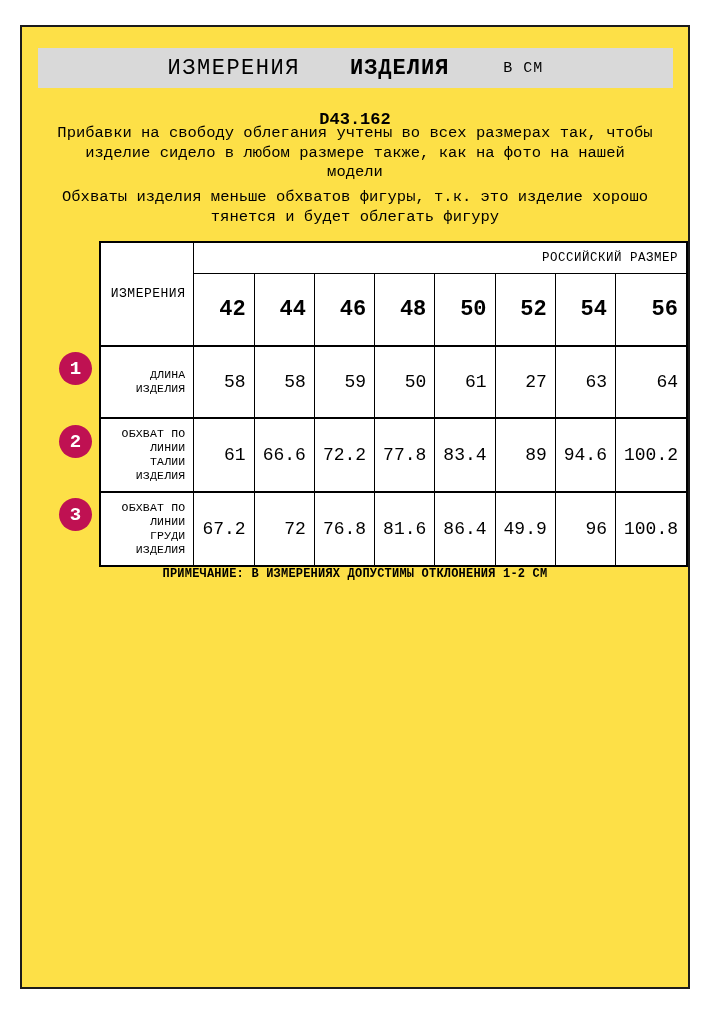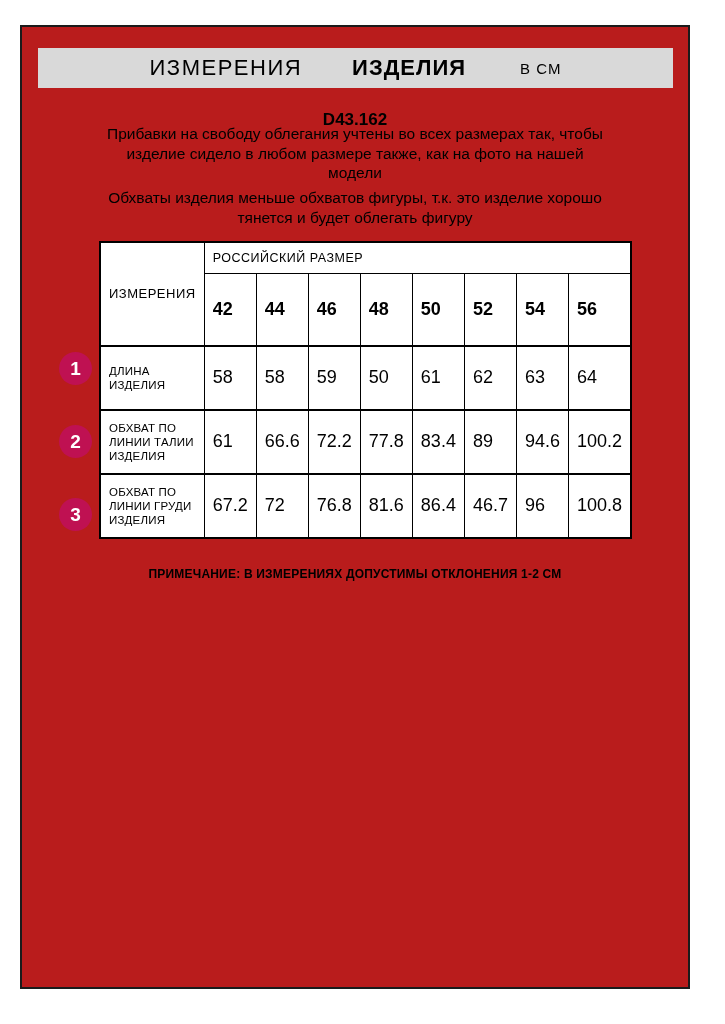--- a/index.html
+++ b/index.html
@@ -1,49 +1,49 @@
 <!DOCTYPE html>
 <html style="--badge-color: #bf1152; --bar-color: #d9d9d9; --frame-border: #1b1b1b;"><head>
 <meta charset="utf-8">
 <style>
   * { margin:0; padding:0; box-sizing:border-box; }
   html,body { width:725px; height:1024px; background:#ffffff; overflow:hidden;
               font-family:"Liberation Sans", sans-serif; color:#000; }
   .frame { position:absolute; left:20px; top:25px; width:670px; height:964px;
-           border:2px solid var(--frame-border,#1b1b1b); background:#b91c1c; }
+           border:2px solid var(--frame-border,#1b1b1b); background:#fde047;font-family:Liberation Mono, monospace; }
 
   
   .header-bar { position:absolute; left:16px; right:15px; top:21px; height:40px;
                 background:var(--bar-color,#d9d9d9);
                 display:flex; align-items:center; justify-content:center; }
   .title-reg  { font-size:22px; letter-spacing:1.5px; }
   .title-bold { font-size:22px; font-weight:bold; letter-spacing:1px; margin-left:50px; }
   .title-unit { font-size:15px; letter-spacing:1px; margin-left:54px; }
 
   .model-code { position:absolute; top:83px; left:0; right:0; text-align:center;
                 font-size:17px; font-weight:bold; }
 
   .para { position:absolute; left:50%; transform:translateX(-50%); width:620px;
           text-align:center; font-size:15.5px; line-height:19.5px; white-space:pre-line; }
   .para1 { top:97px; }
   .para2 { top:161px; }
 
   
   .size-table { position:absolute; left:77px; top:214px; border-collapse:collapse;
                 table-layout:fixed; background:#fff; }
-  .size-table th, .size-table td { border:1px solid #000; text-align:left;
+  .size-table th, .size-table td { border:1px solid #000; text-align:right;
                 vertical-align:middle; padding:8px; font-weight:normal; }
   .size-table { border:2px solid #000; }
   .size-table tbody th, .size-table tbody td { border-top-width:2px; }
   .group-head { height:15px; font-size:12.5px; letter-spacing:0.5px; }
   .measure-head { font-size:13px; letter-spacing:0.5px; }
-  .size-head { height:72px; font-size:18px; font-weight:bold !important; }
+  .size-head { height:72px; font-size:22px; font-weight:bold !important; }
   .row-label { font-size:11.5px; line-height:14px; white-space:pre-line; letter-spacing:0.2px; }
   .value-cell { font-size:18px; }
-  .size-table tbody tr { height:64px; }
+  .size-table tbody tr { height:72px; }
 
   
   .badge { position:absolute; left:37px; width:33px; height:33px; border-radius:50%;
            background:var(--badge-color,#bf1152); color:#fff;
            display:flex; align-items:center; justify-content:center;
            font-size:19px; font-weight:bold; }
   .badge-1 { top:325px; }
   .badge-2 { top:398px; }
   .badge-3 { top:471px; }
 
@@ -96,21 +96,21 @@
     </thead>
     <tbody>
       <tr>
         <th class="row-label">ДЛИНА
 ИЗДЕЛИЯ</th>
         <td class="value-cell">58</td>
         <td class="value-cell">58</td>
         <td class="value-cell">59</td>
         <td class="value-cell">50</td>
         <td class="value-cell">61</td>
-        <td class="value-cell">62</td>
+        <td class="value-cell">27</td>
         <td class="value-cell">63</td>
         <td class="value-cell">64</td>
       </tr>
       <tr>
         <th class="row-label">ОБХВАТ ПО
 ЛИНИИ ТАЛИИ
 ИЗДЕЛИЯ</th>
         <td class="value-cell">61</td>
         <td class="value-cell">66.6</td>
         <td class="value-cell">72.2</td>
@@ -122,21 +122,21 @@
       </tr>
       <tr>
         <th class="row-label">ОБХВАТ ПО
 ЛИНИИ ГРУДИ
 ИЗДЕЛИЯ</th>
         <td class="value-cell">67.2</td>
         <td class="value-cell">72</td>
         <td class="value-cell">76.8</td>
         <td class="value-cell">81.6</td>
         <td class="value-cell">86.4</td>
-        <td class="value-cell">46.7</td>
+        <td class="value-cell">49.9</td>
         <td class="value-cell">96</td>
         <td class="value-cell">100.8</td>
       </tr>
     </tbody>
   </table>
 
   <div class="note">ПРИМЕЧАНИЕ: В ИЗМЕРЕНИЯХ ДОПУСТИМЫ ОТКЛОНЕНИЯ 1-2 СМ</div>
 
 </div>
 

